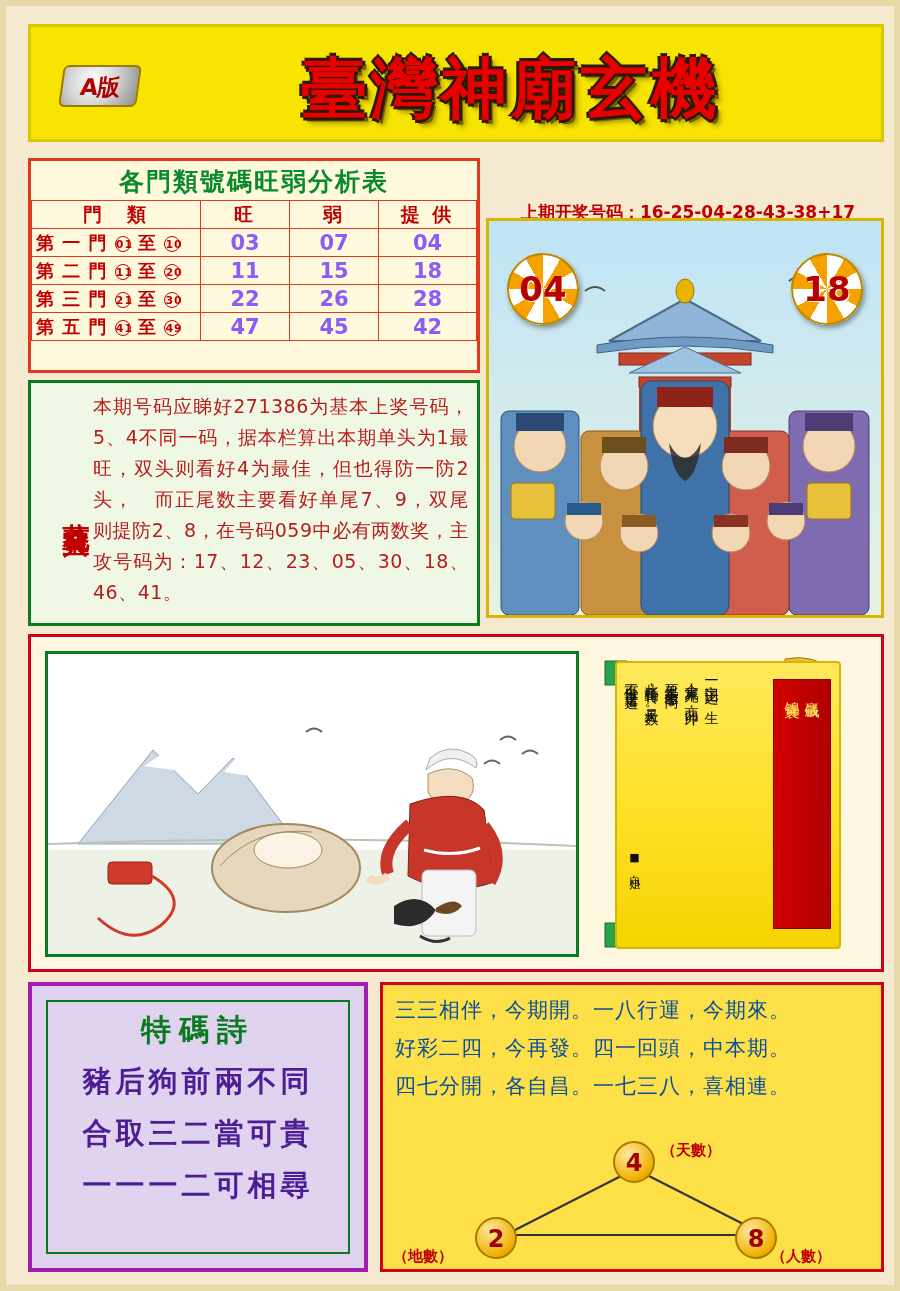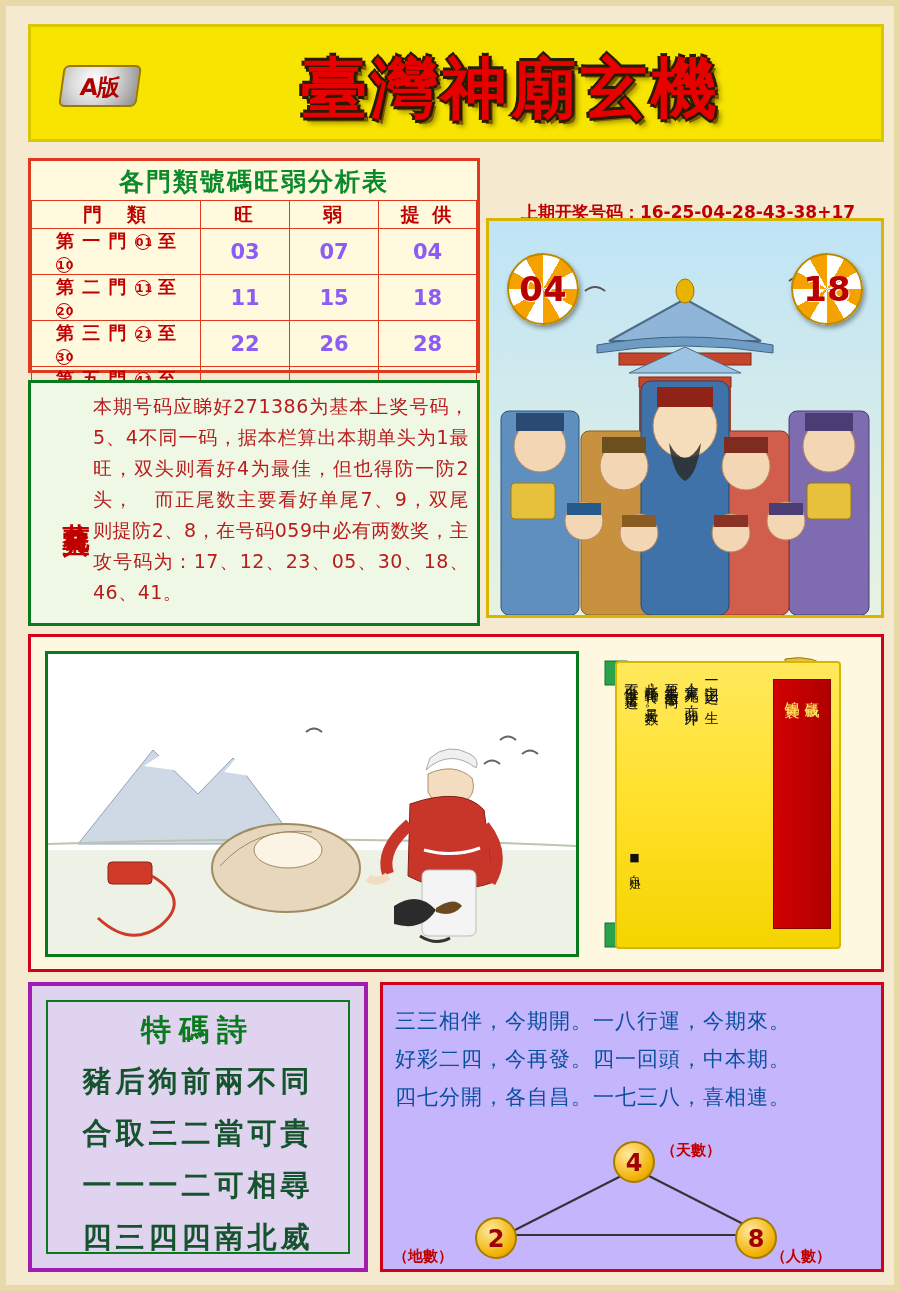--- a/index.html
+++ b/index.html
@@ -63,21 +63,21 @@
   table.tbl th, table.tbl td {
     border: 1.5px solid #e03a1e;
     text-align: center;
     font-size: 19px;
     color: #c00000;
     height: 28px;
     font-weight: bold;
   }
   table.tbl th { color: #c00000; font-size: 19px; letter-spacing: 3px;}
   table.tbl td.rowlab {
-    text-align: left; padding-left: 24px;
+    text-align: left; padding-left: 4px;
     color: #c00000; letter-spacing: 1px; font-size: 18px;
   }
   table.tbl td.num { color: #8b5cf6; font-size: 21px; }
   .circnum {
     display: inline-block;
     border: 1px solid #c00000;
     border-radius: 50%;
     font-size: 11px;
     width: 16px; height: 16px; line-height: 15px;
     text-align: center;
@@ -204,29 +204,29 @@
     border: 2px solid #0a7a1f;
     height: 100%;
     padding: 4px 2px;
     text-align: center;
   }
   .poembox h3 {
     color: #0a7a1f; font-size: 30px; font-weight: bold;
     letter-spacing: 8px; margin: 4px 0 4px;
   }
   .poembox .line {
-    color: #14532d; font-size: 29px; font-weight: bold;
+    color: #4c1d95; font-size: 29px; font-weight: bold;
     letter-spacing: 4px; line-height: 52px;
   }
   
   .rightbox {
     position: absolute; left: 374px; top: 976px; width: 504px; height: 290px;
-    background: #c4b5fd;
+    background: #fde047;
     border: 3px solid #d0021b;
-    padding: 17px 12px;
+    padding: 6px 12px;
   }
   .rightbox .vline {
     color: #0a4f9e; font-size: 21px; line-height: 38px; letter-spacing: 1px;
   }
   .tri { position: absolute; left: 0; top: 150px; width: 100%; height: 140px; }
   .nodeball {
     position: absolute;
     width: 42px; height: 42px; border-radius: 50%;
     background: radial-gradient(circle at 35% 30%, #ffe9a0, #f0b000 70%, #c98a00);
     border: 2px solid #a67c00;
@@ -441,21 +441,20 @@
       </div>
     </div>
   </div>
 
   <div class="poembox">
     <div class="inner">
       <h3>特碼詩</h3>
       <div class="line">豬后狗前兩不同</div>
       <div class="line">合取三二當可貴</div>
       <div class="line">一一一二可相尋</div>
-      <div class="line">四三四四南北威</div>
     </div>
   </div>
 
   <div class="rightbox">
     <div class="vline">三三相伴，今期開。一八行運，今期來。</div>
     <div class="vline">好彩二四，今再發。四一回頭，中本期。</div>
     <div class="vline">四七分開，各自昌。一七三八，喜相連。</div>
 
     <div class="tri">
       <svg width="504" height="140" viewBox="0 0 504 140" style="position:absolute;left:0;top:0">

